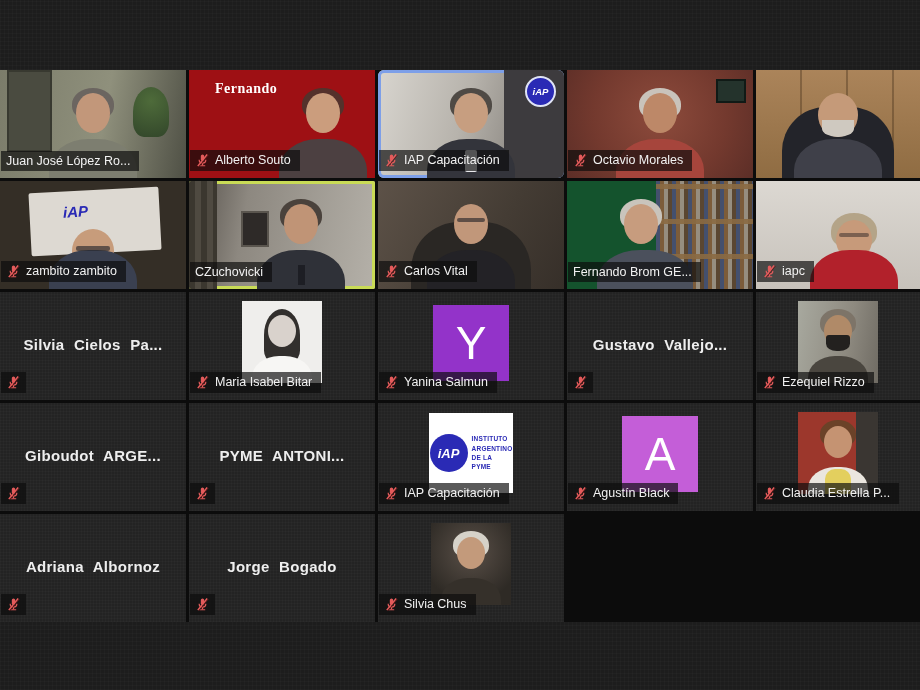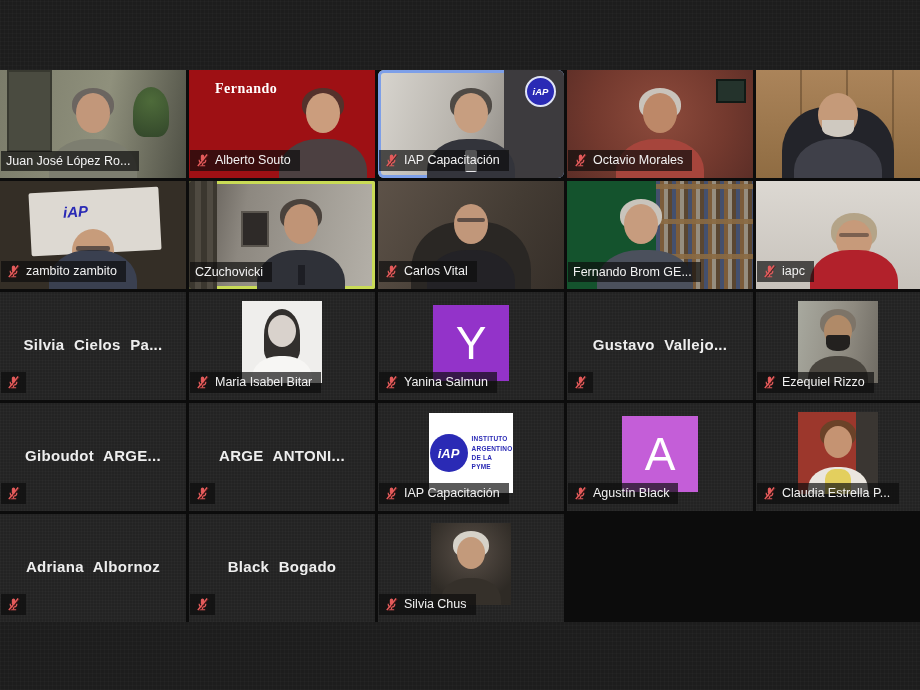--- a/index.html
+++ b/index.html
@@ -547,21 +547,21 @@
           </g>
           <line x1="3" y1="14" x2="13" y2="1.5" stroke="#e45b5b" stroke-width="1.7"></line>
           <line x1="4.3" y1="14.7" x2="14.3" y2="2.2" stroke="#5e1616" stroke-width="0.9"></line>
         </svg>
       </span>
 
     </div>
   </div>
     <div class="tile d-name-only muted">
 
-    <div class="center-name">ARGE ANTONI...</div>
+    <div class="center-name">PYME ANTONI...</div>
     <div class="name-label">
       <span class="mic">
         <svg viewBox="0 0 16 16" width="15" height="15">
           <g fill="#e45b5b">
             <rect x="6.2" y="1.5" width="3.6" height="7" rx="1.8"></rect>
             <path d="M3.8 7.2a4.2 4.2 0 0 0 8.4 0h-1.3a2.9 2.9 0 0 1-5.8 0z"></path>
             <rect x="7.3" y="11" width="1.4" height="2.2"></rect>
             <rect x="5" y="13" width="6" height="1.2" rx="0.6"></rect>
           </g>
           <line x1="3" y1="14" x2="13" y2="1.5" stroke="#e45b5b" stroke-width="1.7"></line>
@@ -660,21 +660,21 @@
           </g>
           <line x1="3" y1="14" x2="13" y2="1.5" stroke="#e45b5b" stroke-width="1.7"></line>
           <line x1="4.3" y1="14.7" x2="14.3" y2="2.2" stroke="#5e1616" stroke-width="0.9"></line>
         </svg>
       </span>
 
     </div>
   </div>
     <div class="tile d-name-only muted">
 
-    <div class="center-name">Black Bogado</div>
+    <div class="center-name">Jorge Bogado</div>
     <div class="name-label">
       <span class="mic">
         <svg viewBox="0 0 16 16" width="15" height="15">
           <g fill="#e45b5b">
             <rect x="6.2" y="1.5" width="3.6" height="7" rx="1.8"></rect>
             <path d="M3.8 7.2a4.2 4.2 0 0 0 8.4 0h-1.3a2.9 2.9 0 0 1-5.8 0z"></path>
             <rect x="7.3" y="11" width="1.4" height="2.2"></rect>
             <rect x="5" y="13" width="6" height="1.2" rx="0.6"></rect>
           </g>
           <line x1="3" y1="14" x2="13" y2="1.5" stroke="#e45b5b" stroke-width="1.7"></line>

